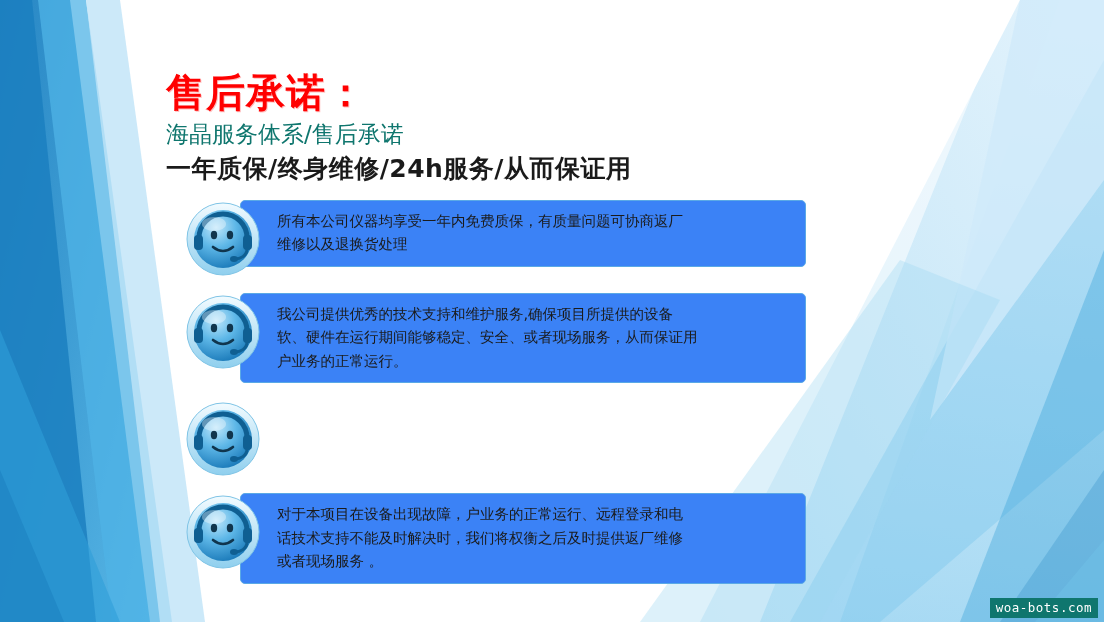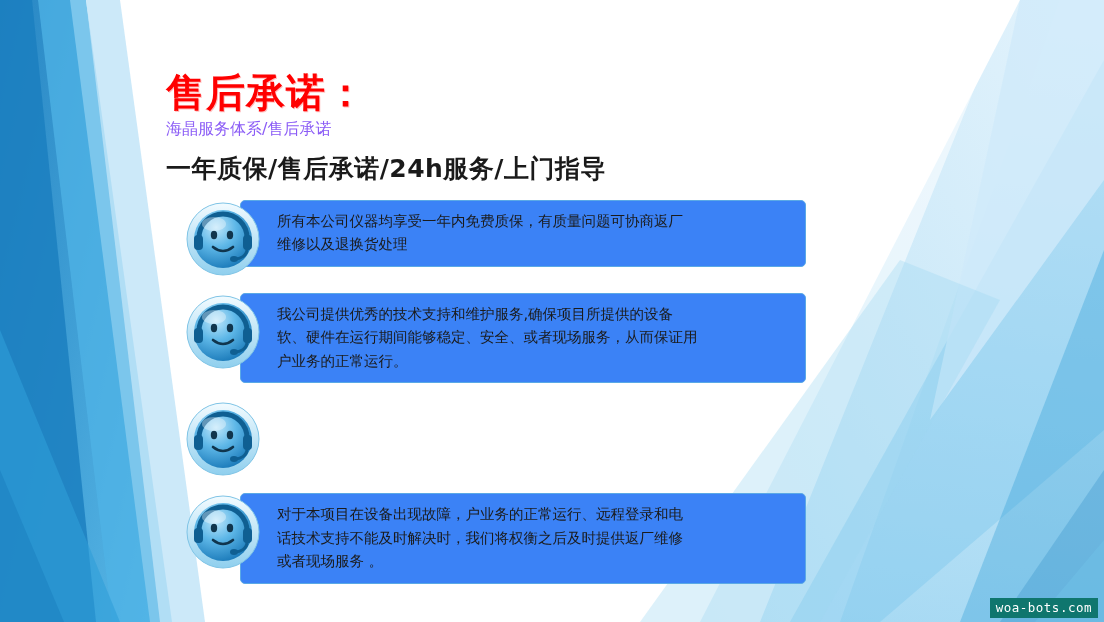--- a/index.html
+++ b/index.html
@@ -40,22 +40,22 @@
     font-weight: bold;
     color: #ff0000;
     letter-spacing: 1px;
     font-family: "DejaVu Sans", sans-serif;
     text-shadow: 1px 1px 0 rgba(255,0,0,0.25);
   }
   .subtitle {
     position: absolute;
     left: 166px;
     top: 119px;
-    font-size: 16px;
-    color: #8b5cf6;
+    font-size: 23px;
+    color: #0f766e;
     font-family: "DejaVu Sans", sans-serif;
   }
   .headline {
     position: absolute;
     left: 166px;
     top: 152px;
     font-size: 25px;
     font-weight: bold;
     color: #1a1a1a;
     font-family: "DejaVu Sans", sans-serif;
@@ -163,21 +163,21 @@
       <polygon points="960,0 1010,0 760,622 690,622" fill="#ffffff" opacity="0.55"></polygon>
       <polygon points="1104,470 1104,622 1000,622" fill="#1b7fc0" opacity="0.25"></polygon>
       <polygon points="640,622 900,260 1000,300 820,622" fill="#9fd6f2" opacity="0.35"></polygon>
       <polygon points="1104,540 1104,622 1035,622" fill="#6fc1e8" opacity="0.5"></polygon>
     </svg>
   </div>
 
   <div class="content">
     <div class="title">售后承诺：</div>
     <div class="subtitle">海晶服务体系/售后承诺</div>
-    <div class="headline">一年质保/售后承诺/24h服务/上门指导</div>
+    <div class="headline">一年质保/终身维修/24h服务/从而保证用</div>
 
     <div class="items">
 
       <div class="item">
         <div class="avatar">
           <svg width="74" height="74" viewBox="0 0 74 74" xmlns="http://www.w3.org/2000/svg">
             <circle cx="37" cy="37" r="36" fill="url(#ring)" stroke="#7fc4e6" stroke-width="1"></circle>
             <circle cx="37" cy="37" r="29" fill="url(#face)"></circle>
             <path d="M13 36a24 24 0 0 1 48 0" fill="none" stroke="#0f5f92" stroke-width="5" stroke-linecap="round"></path>
             <rect x="8" y="33" width="9" height="15" rx="4" fill="#0f5f92"></rect>

